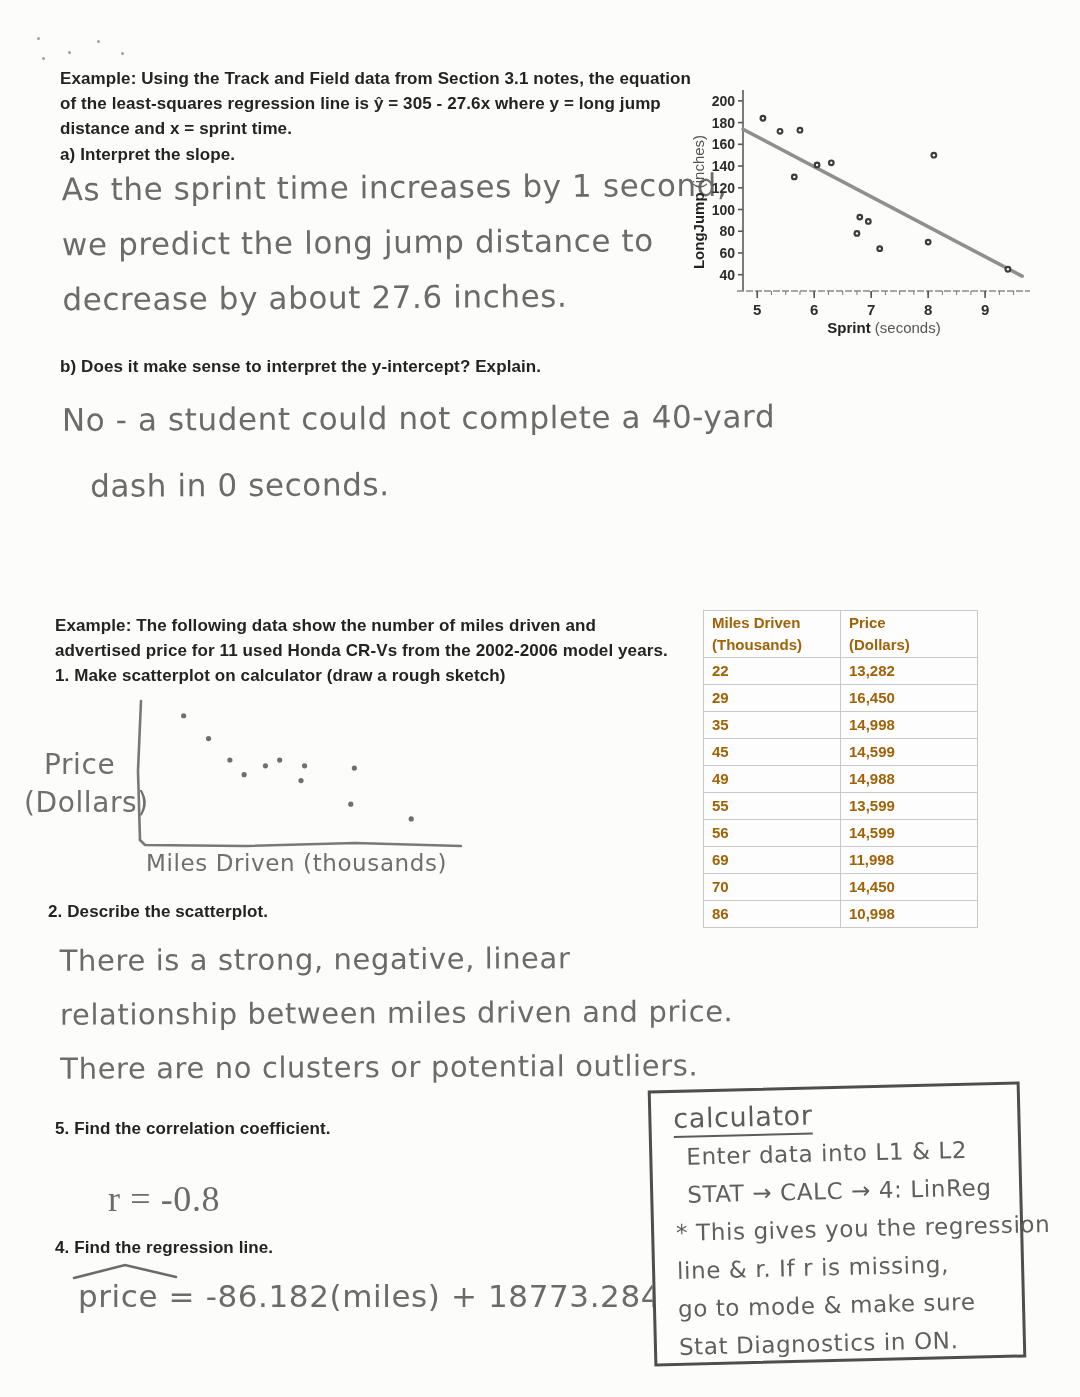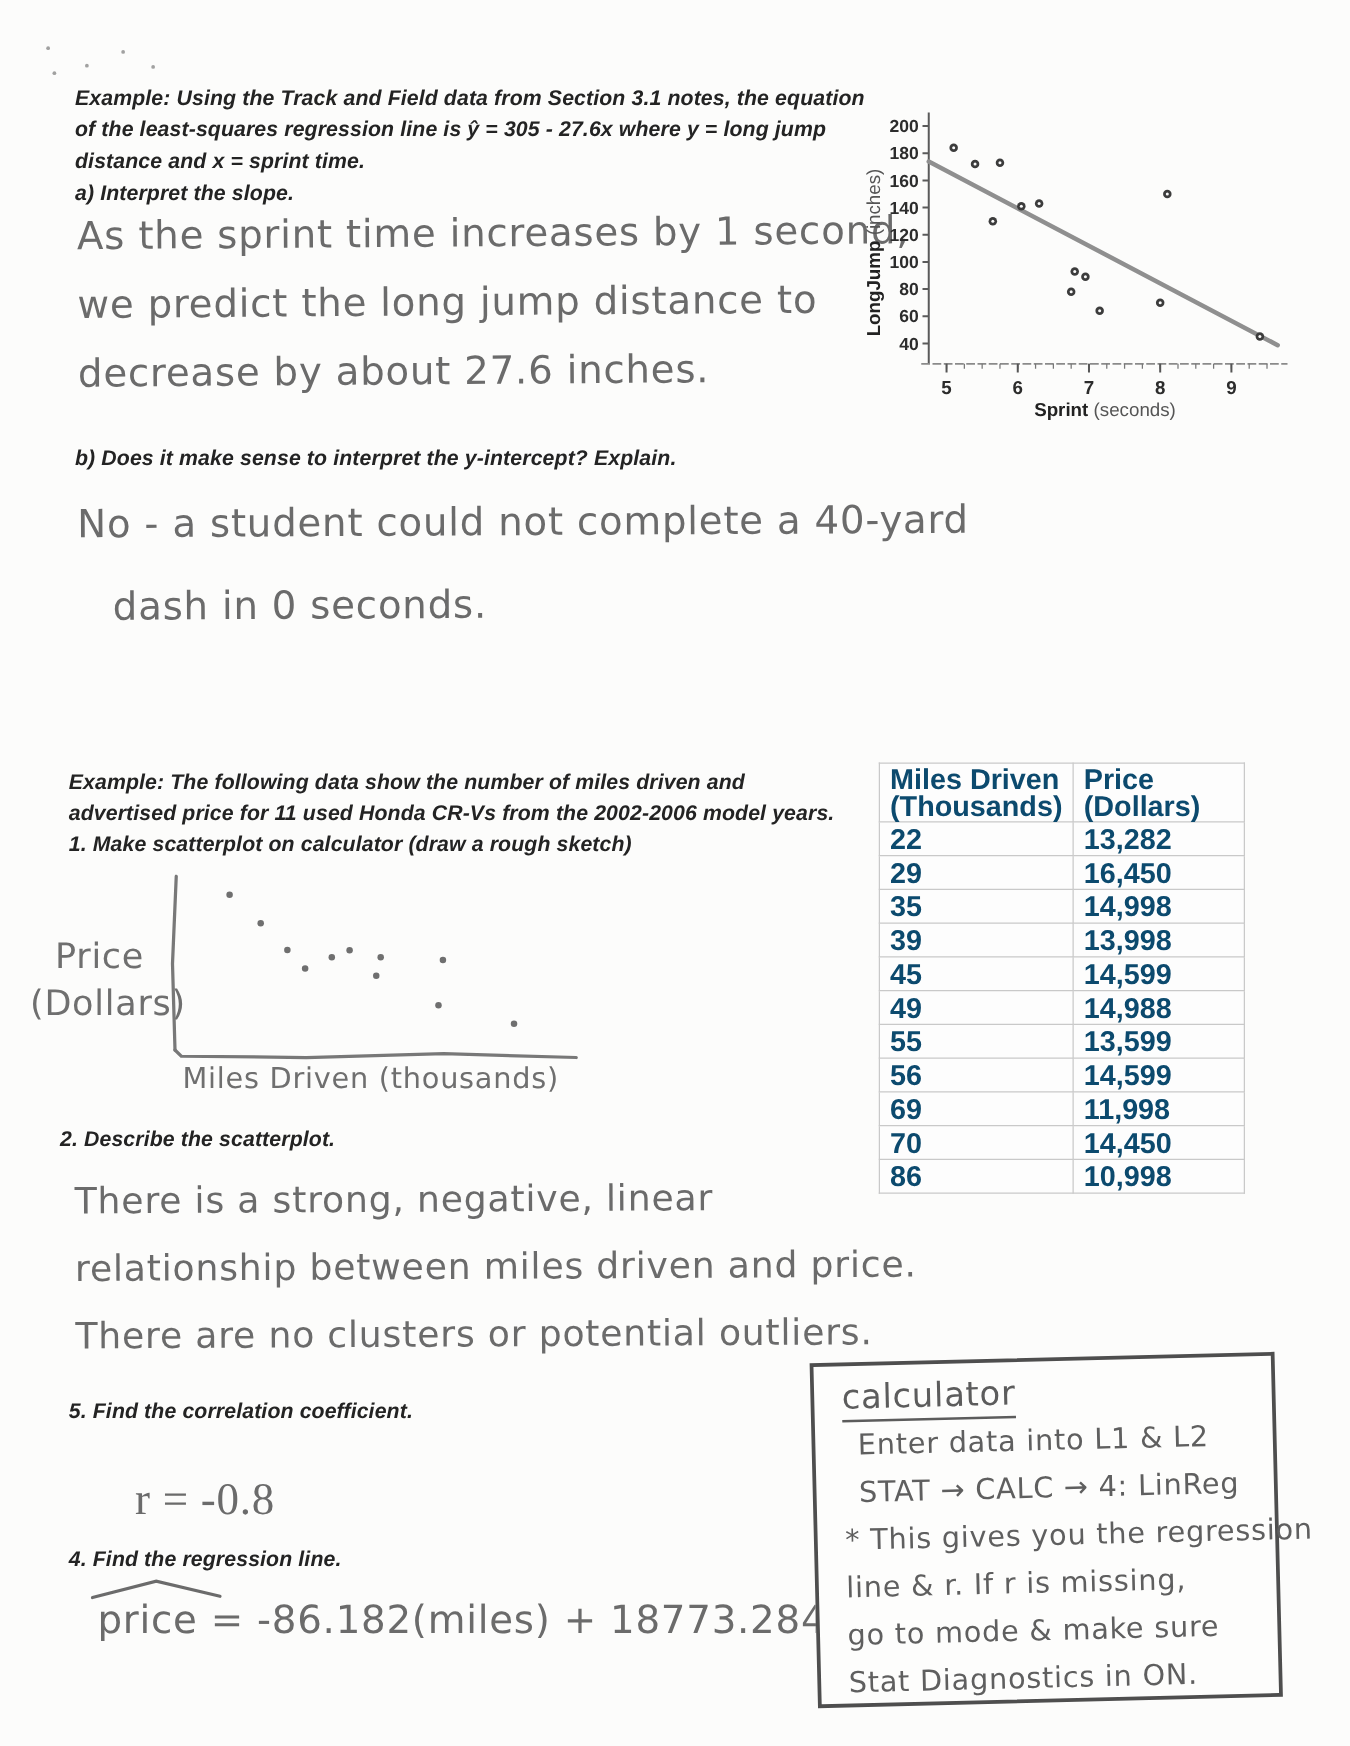--- a/index.html
+++ b/index.html
@@ -10,21 +10,21 @@
     overflow:hidden;
     font-family:"Liberation Sans",sans-serif;
   }
   .print{
     color:#232323;
     font-weight:600;
     font-size:17px;
     line-height:25px;
     letter-spacing:0.1px;
   }
-  .print-line{white-space:nowrap;font-style:italic;}
+  .print-line{white-space:nowrap;}
   .hw{
     color:#6b6b6b;
     font-family:"DejaVu Sans",sans-serif;
     letter-spacing:0.6px;
     white-space:nowrap;
   }
   .abs{position:absolute;}
   .speck{position:absolute;width:3px;height:3px;background:#8a8a8a;border-radius:50%;opacity:.8;}
 
   
@@ -33,21 +33,21 @@
   .answer-b .line2{text-indent:28px;}
   .answer-2{left:60px;top:932px;font-size:29px;line-height:54px;transform:rotate(-0.3deg);}
   .answer-3{left:108px;top:1178px;font-size:36px;font-family:Liberation Serif, serif;}
   .answer-4{left:78px;top:1278px;font-size:31px;}
 
   
   .crv-table{
     position:absolute;left:703px;top:610px;
     border-collapse:collapse;
     font-family:"Liberation Sans",sans-serif;
-    font-size:23px;font-weight:600;color:#0c4a6e;
+    font-size:15px;font-weight:600;color:#a16207;
     background:#fdfdfd;
   }
   .crv-table th,.crv-table td{
     border:1px solid #c9c9c9;
     text-align:left;
     padding:1px 8px;
     width:120px;
   }
   .crv-table th{font-weight:700;line-height:22px;}
   .crv-table td{height:24px;line-height:22px;}
@@ -214,24 +214,20 @@
         </tr>
       <tr>
           <td>29</td>
           <td>16,450</td>
         </tr>
       <tr>
           <td>35</td>
           <td>14,998</td>
         </tr>
       <tr>
-          <td>39</td>
-          <td>13,998</td>
-        </tr>
-      <tr>
           <td>45</td>
           <td>14,599</td>
         </tr>
       <tr>
           <td>49</td>
           <td>14,988</td>
         </tr>
       <tr>
           <td>55</td>
           <td>13,599</td>

